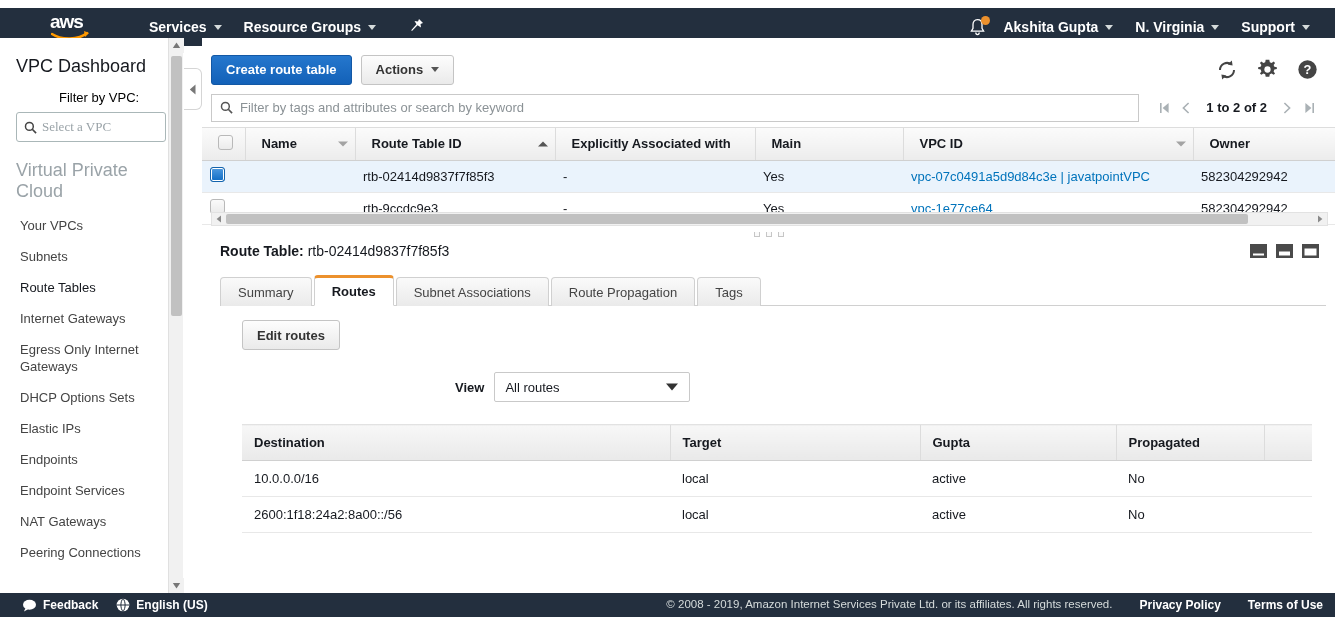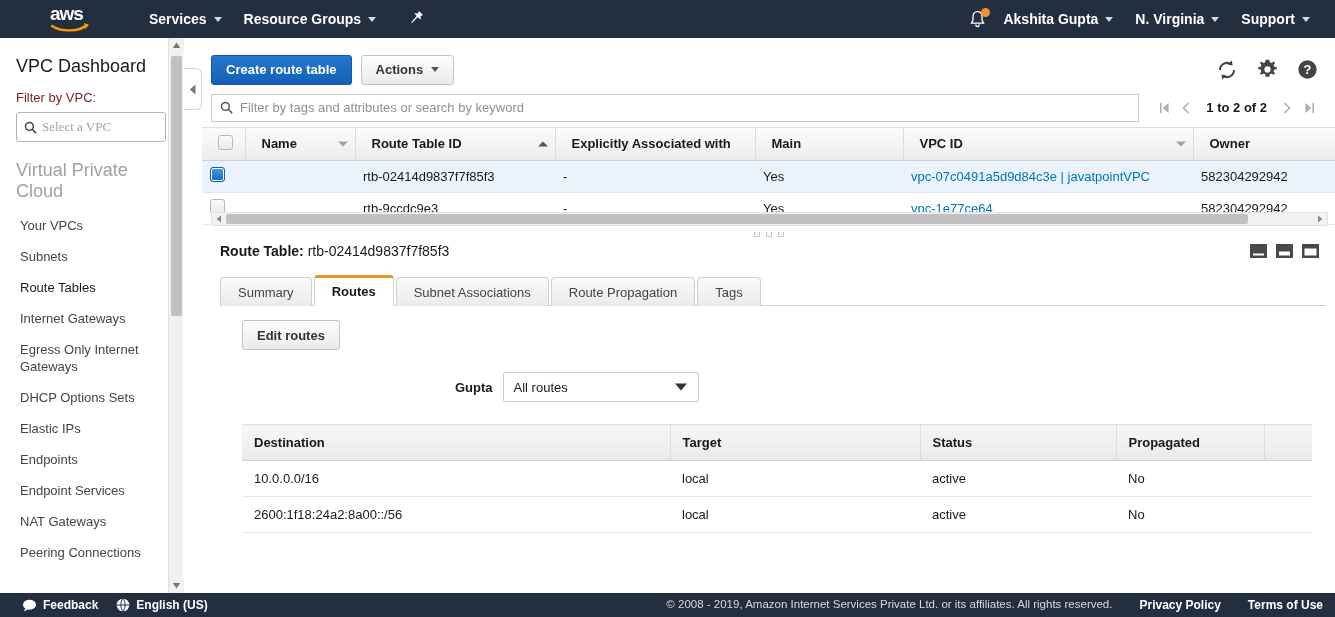--- a/index.html
+++ b/index.html
@@ -8,21 +8,21 @@
     width: 1335px; height: 617px;
     overflow: hidden;
     font-family: "Liberation Sans", sans-serif;
     font-size: 13px;
     color: #333;
     background: #fff;
   }
 
   
   #topnav {
-    position: absolute; top: 0; left: 0;
+    position: absolute; top: 8px; left: 0;
     width: 1335px; height: 38px;
     background: #232f3e;
     display: flex; align-items: center;
   }
   .aws-logo {
     margin-left: 50px; width: 46px; height: 30px;
     position: relative; flex: none;
   }
   .aws-logo .wordmark {
     color: #fff; font-size: 19px; font-weight: bold;
@@ -72,21 +72,21 @@
     position: absolute; top: 38px; left: 0;
     width: 183px; height: 555px;
     background: #fff; overflow: hidden;
     border-right: 1px solid #d5d5d5;
   }
   #sidebar-title {
     font-size: 18px; color: #16191f;
     padding: 18px 0 13px 16px; font-weight: normal;
   }
   .filter-label {
-    font-size: 13px; color: #7f1d1d; padding: 0 0 7px 16px;
+    font-size: 13px; color: #000000; padding: 0 0 7px 16px; margin-left: 43px;
   }
   #vpc-filter-box {
     margin: 0 16px; height: 30px;
     border: 1px solid #aab7b8; border-radius: 3px;
     display: flex; align-items: center; padding: 0 7px;
     background: #fff; cursor: text;
   }
   #vpc-filter-box .ph { color: #9aa3a8; font-size: 13px; margin-left: 5px; font-family: Liberation Serif, serif; }
   .section-head {
     font-size: 18px; color: #9aa3a8; line-height: 21px;
@@ -673,21 +673,21 @@
         <span>Tags</span>
       </div>
     </div>
 
     <div id="panel-body">
       <div class="btn btn-default" id="edit-routes-btn">
         <span>Edit routes</span>
       </div>
 
       <div id="view-row">
-        <span id="view-label">Gupta</span>
+        <span id="view-label">View</span>
         <div id="view-select">
           <span>All routes</span>
           <i class="caret"></i>
         </div>
       </div>
 
       <div id="routes-wrap">
         <table class="routes">
           <colgroup>
             <col style="width:428px">
@@ -698,21 +698,21 @@
           </colgroup>
           <thead>
             <tr>
               <th>
                 <span>Destination</span>
               </th>
               <th>
                 <span>Target</span>
               </th>
               <th>
-                <span>Status</span>
+                <span>Gupta</span>
               </th>
               <th>
                 <span>Propagated</span>
               </th>
               <th>
                 <span></span>
               </th>
             </tr>
           </thead>
           <tbody>

